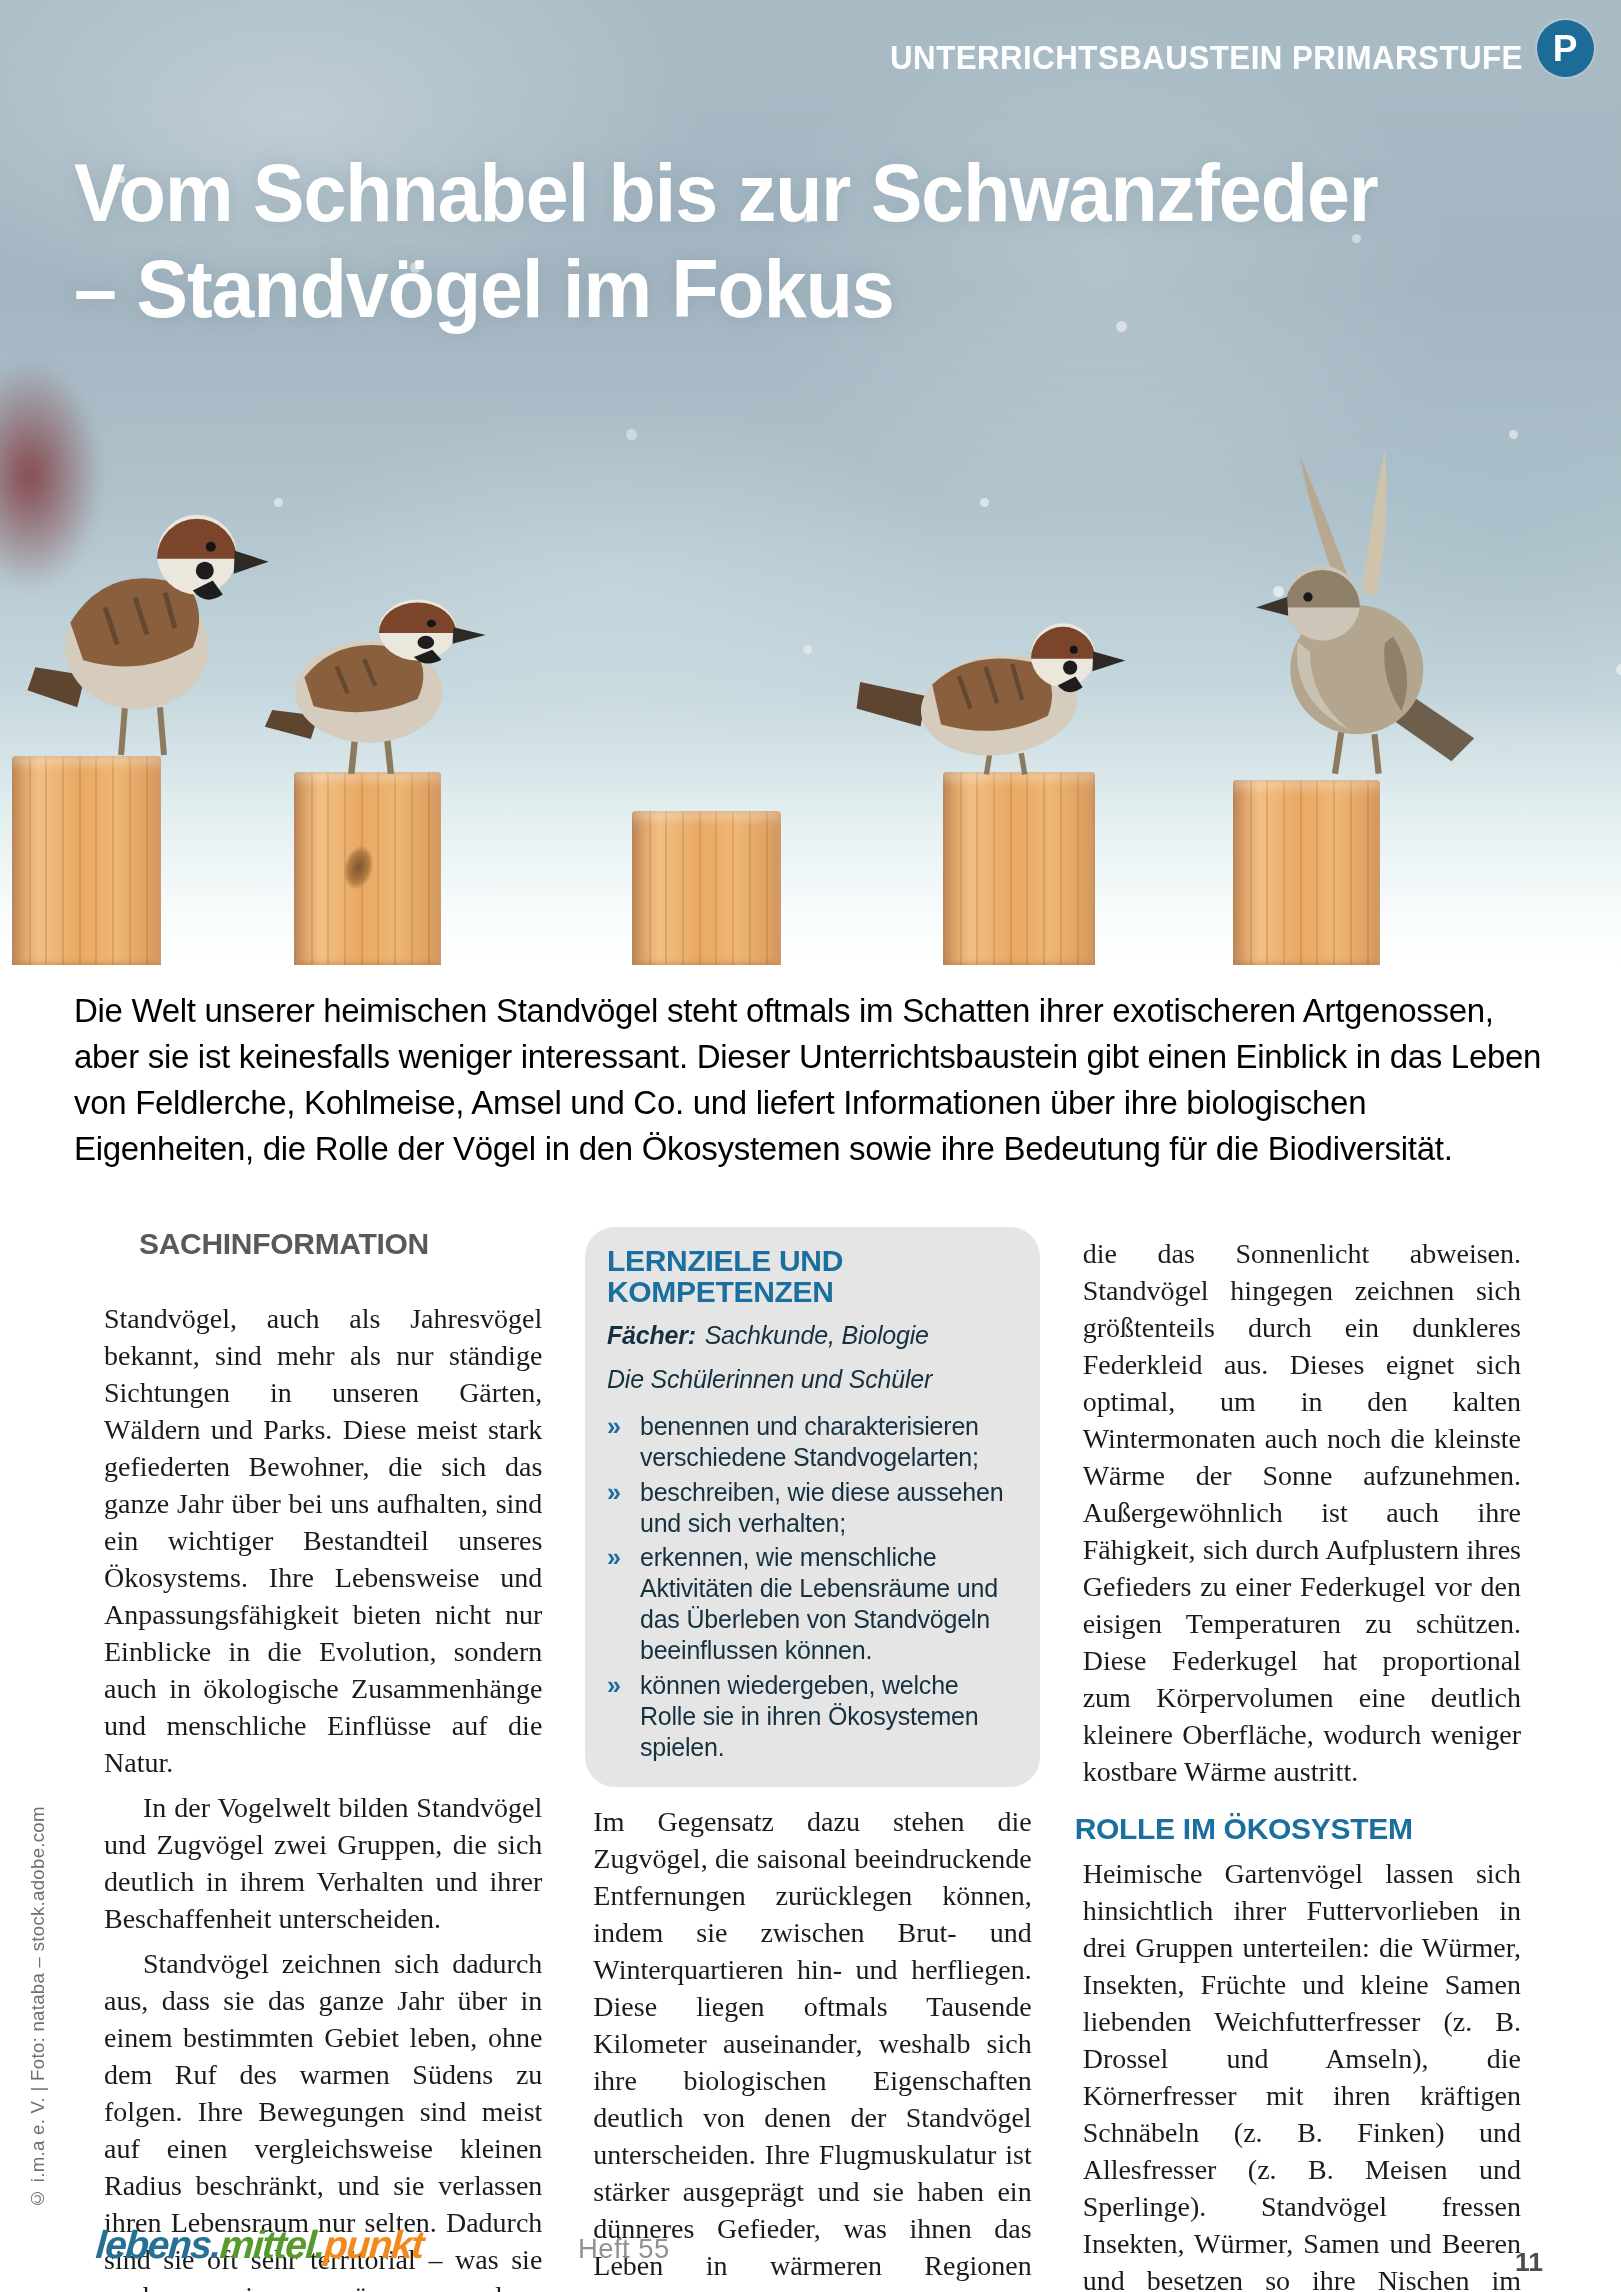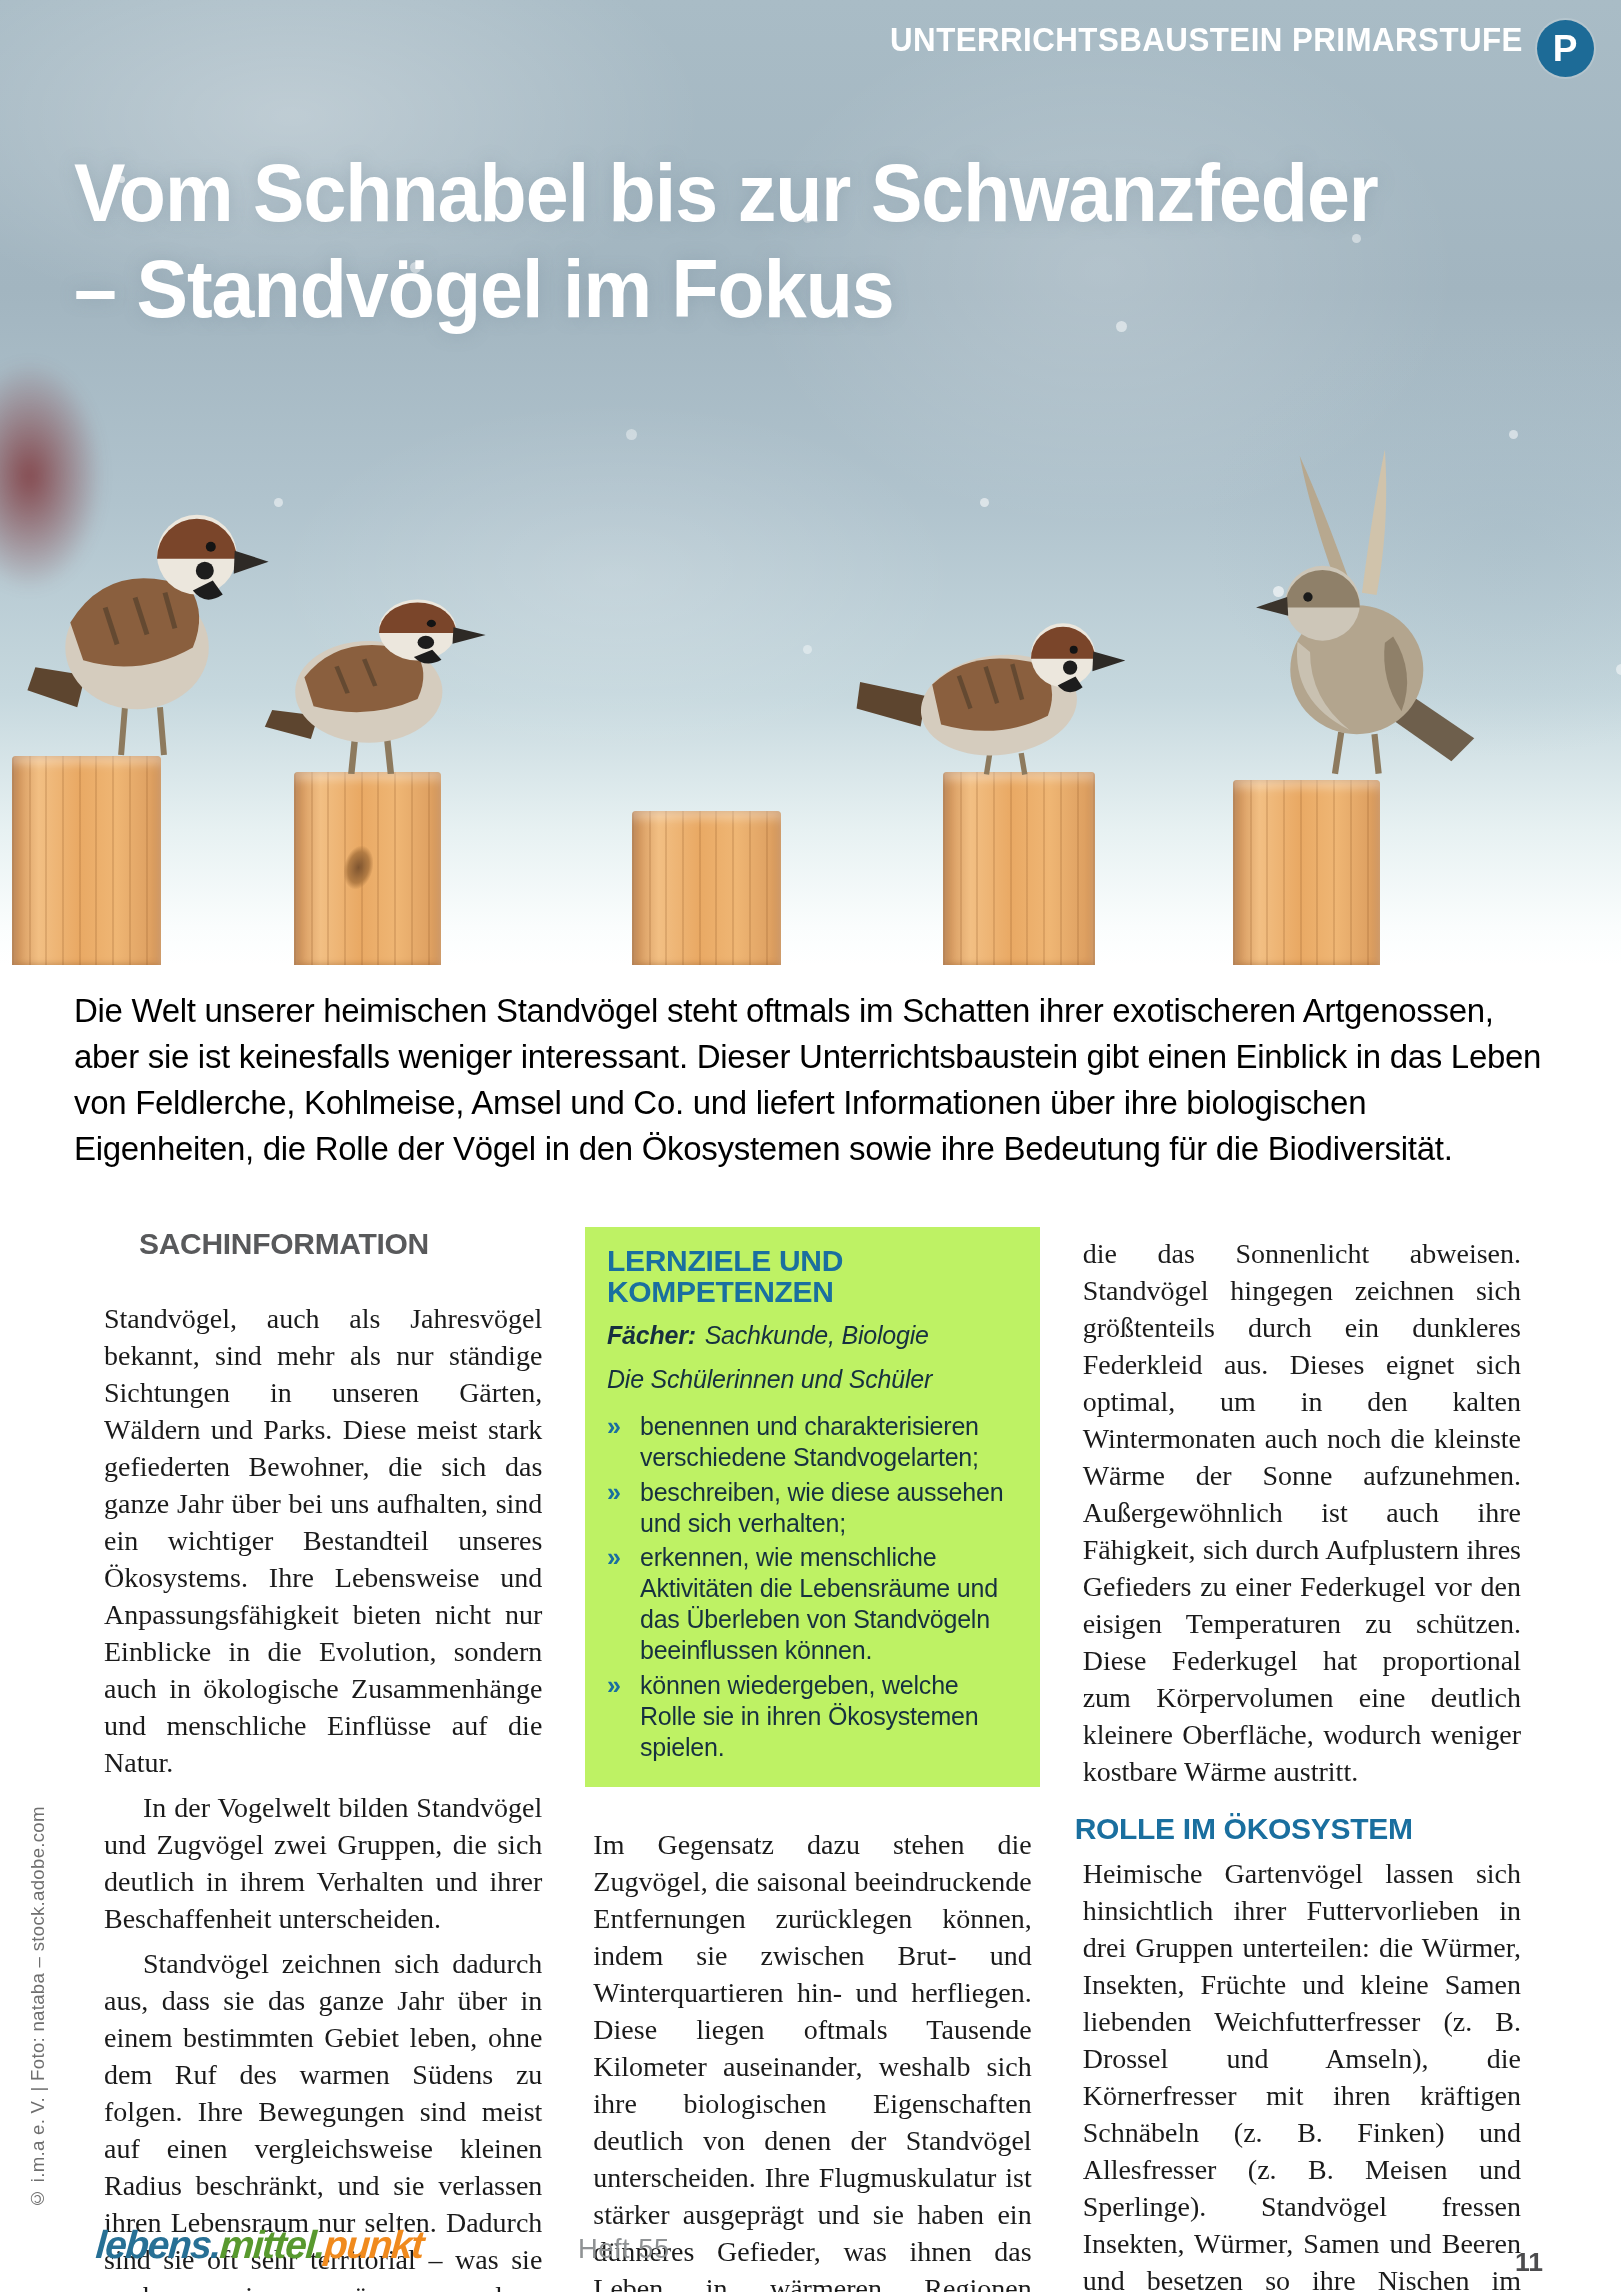--- a/index.html
+++ b/index.html
@@ -17,21 +17,21 @@
   .blob-red{position:absolute;left:-44px;top:361px;width:147px;height:230px;border-radius:50%;
       background:radial-gradient(closest-side, rgba(122,42,46,.8), rgba(122,42,46,0));filter:blur(6.9px);}
   .snow{position:absolute;left:118px;top:176px;width:6.9px;height:6.9px;border-radius:50%;background:rgba(255,255,255,.8);
       box-shadow:294px 88px 0 2px rgba(255,255,255,.55), 686px 39px 0 1px rgba(255,255,255,.5),
       1000px 147px 0 2px rgba(255,255,255,.5), 1235px 59px 0 1px rgba(255,255,255,.45),
       157px 323px 0 1px rgba(255,255,255,.5), 510px 255px 0 2px rgba(255,255,255,.4),
       863px 323px 0 1px rgba(255,255,255,.55), 1157px 412px 0 2px rgba(255,255,255,.6),
       1392px 255px 0 1px rgba(255,255,255,.5), 39px 510px 0 2px rgba(255,255,255,.45),
       686px 470px 0 1px rgba(255,255,255,.4), 1500px 490px 0 2px rgba(255,255,255,.5);}
 
-  .kicker-row{position:absolute;top:19.6px;right:27.4px;display:flex;align-items:flex-start;gap:13.7px;}
+  .kicker-row{position:absolute;top:19.6px;right:27.4px;display:flex;align-items:flex-end;gap:13.7px;}
   .kicker{color:#ffffff;font-size:34px;font-weight:700;letter-spacing:0.5px;white-space:nowrap;
       transform:scaleX(.92);transform-origin:right center;}
   .badge{width:57px;height:57px;border-radius:50%;background:#1d6b97;color:#ffffff;
       font-size:37px;font-weight:700;line-height:57px;text-align:center;flex:0 0 auto;
       box-shadow:0 0 0 2px rgba(255,255,255,.15);}
 
   .hero-title{position:absolute;left:74px;top:145px;margin:0;color:#ffffff;font-weight:700;
       font-size:82px;line-height:96px;letter-spacing:-1px;transform:scaleX(.94);transform-origin:left top;
       text-shadow:0 0 17.6px rgba(120,140,155,.35);}
   .hero-title span{display:block;}
@@ -61,22 +61,22 @@
       grid-template-columns:1fr 1fr 1fr;column-gap:35px;}
   .col{min-width:0;}
   .body-text{font-family:"Liberation Serif","DejaVu Serif",serif;font-size:28px;line-height:37px;
       color:#1b1b1b;text-align:justify;hyphens:auto;-webkit-hyphens:auto;margin:8px;}
   .body-text + .body-text{text-indent:39px;}
   h2{margin:0;font-size:30px;font-weight:700;letter-spacing:-0.3px;}
   .h-gray{color:#58595b;margin-bottom:39px;margin-left:43px;}
   .h-blue{color:#1a6f9f;}
 
   
-  .infobox{background:#bef264;padding:17.6px 21.6px 19.6px 21.6px;color:#16303f;
-      font-size:25px;line-height:31px;letter-spacing:-0.2px;margin-bottom:39px;}
+  .infobox{background:#e5e5e5;padding:17.6px 21.6px 19.6px 21.6px;color:#16303f;
+      font-size:25px;line-height:31px;letter-spacing:-0.2px;margin-bottom:16px;border-radius:30px;}
   .infobox h2{margin-bottom:13.7px;}
   .bx{margin:0 0 12.7px 0;font-style:italic;}
   .bx .b{font-weight:700;margin-right:8.8px;}
   .bullets{margin-top:15.7px;}
   .bullet{display:flex;margin-bottom:3.9px;}
   .bullet .mk{flex:0 0 33px;color:#1a6f9f;font-weight:700;}
   .bullet .tx{flex:1;min-width:0;}
   .h-blue.mt{margin-top:21.6px;margin-bottom:9.8px;}
 
   

